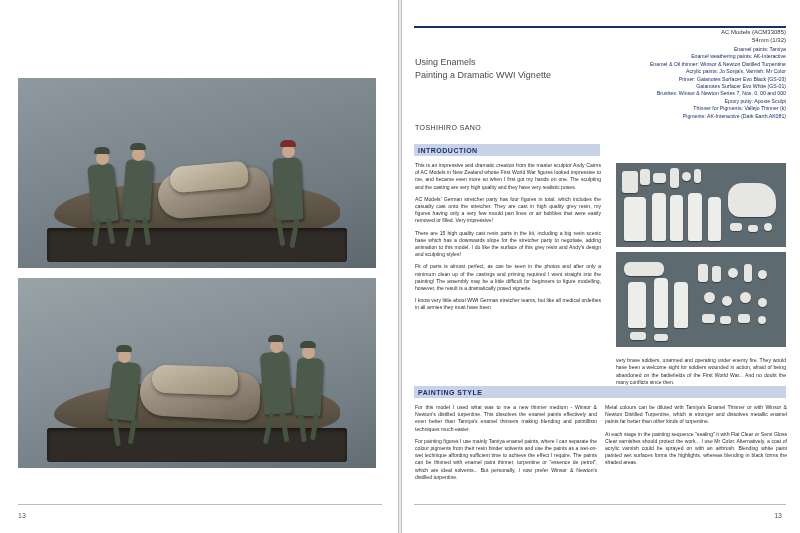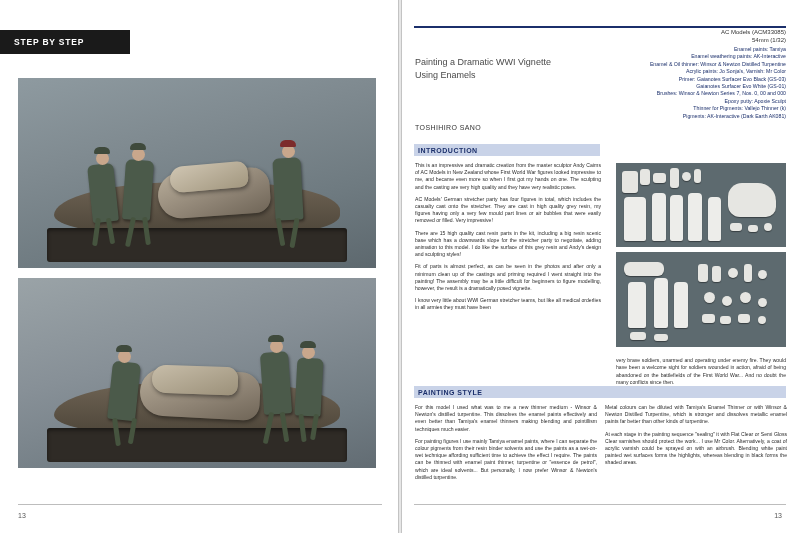--- a/index.html
+++ b/index.html
@@ -68,23 +68,20 @@
 
   .photo-caption{position:absolute;font-size:5.1px;line-height:7.2px;color:#2a2a2a;text-align:justify;}
 </style>
 </head>
 <body>
 
 <div class="spread">
 
   <div class="page page-left">
 
-    <div class="l-tab">
-      <span>STEP BY STEP</span>
-    </div>
 
     <div class="photo photo-top">
       <div class="sc">
         <div class="sky a"></div>
         <div class="ground"></div>
         <div class="base"></div>
 
         <div class="fig" style="left:72px;top:86px;width:26px;height:58px;transform:rotate(-6deg);"></div>
         <div class="head" style="left:78px;top:74px;"></div>
         <div class="cap" style="left:76px;top:69px;"></div>
@@ -140,22 +137,22 @@
     <div class="l-rule"></div>
     <div class="pg-num left">13</div>
   </div>
 
   <div class="page page-right">
 
     <div class="r-head-rule"></div>
 
 
     <div class="r-sub">
+      <div>Using Enamels</div>
       <div>Painting a Dramatic WWI Vignette</div>
-      <div>Using Enamels</div>
     </div>
 
     <div class="r-kit">
       <div>AC Models (ACM33085)</div>
       <div>54mm (1/32)</div>
     </div>
 
     <div class="r-paints">
       <div>Enamel paints: Tamiya</div>
       <div>Enamel weathering paints: AK-Interactive</div>

